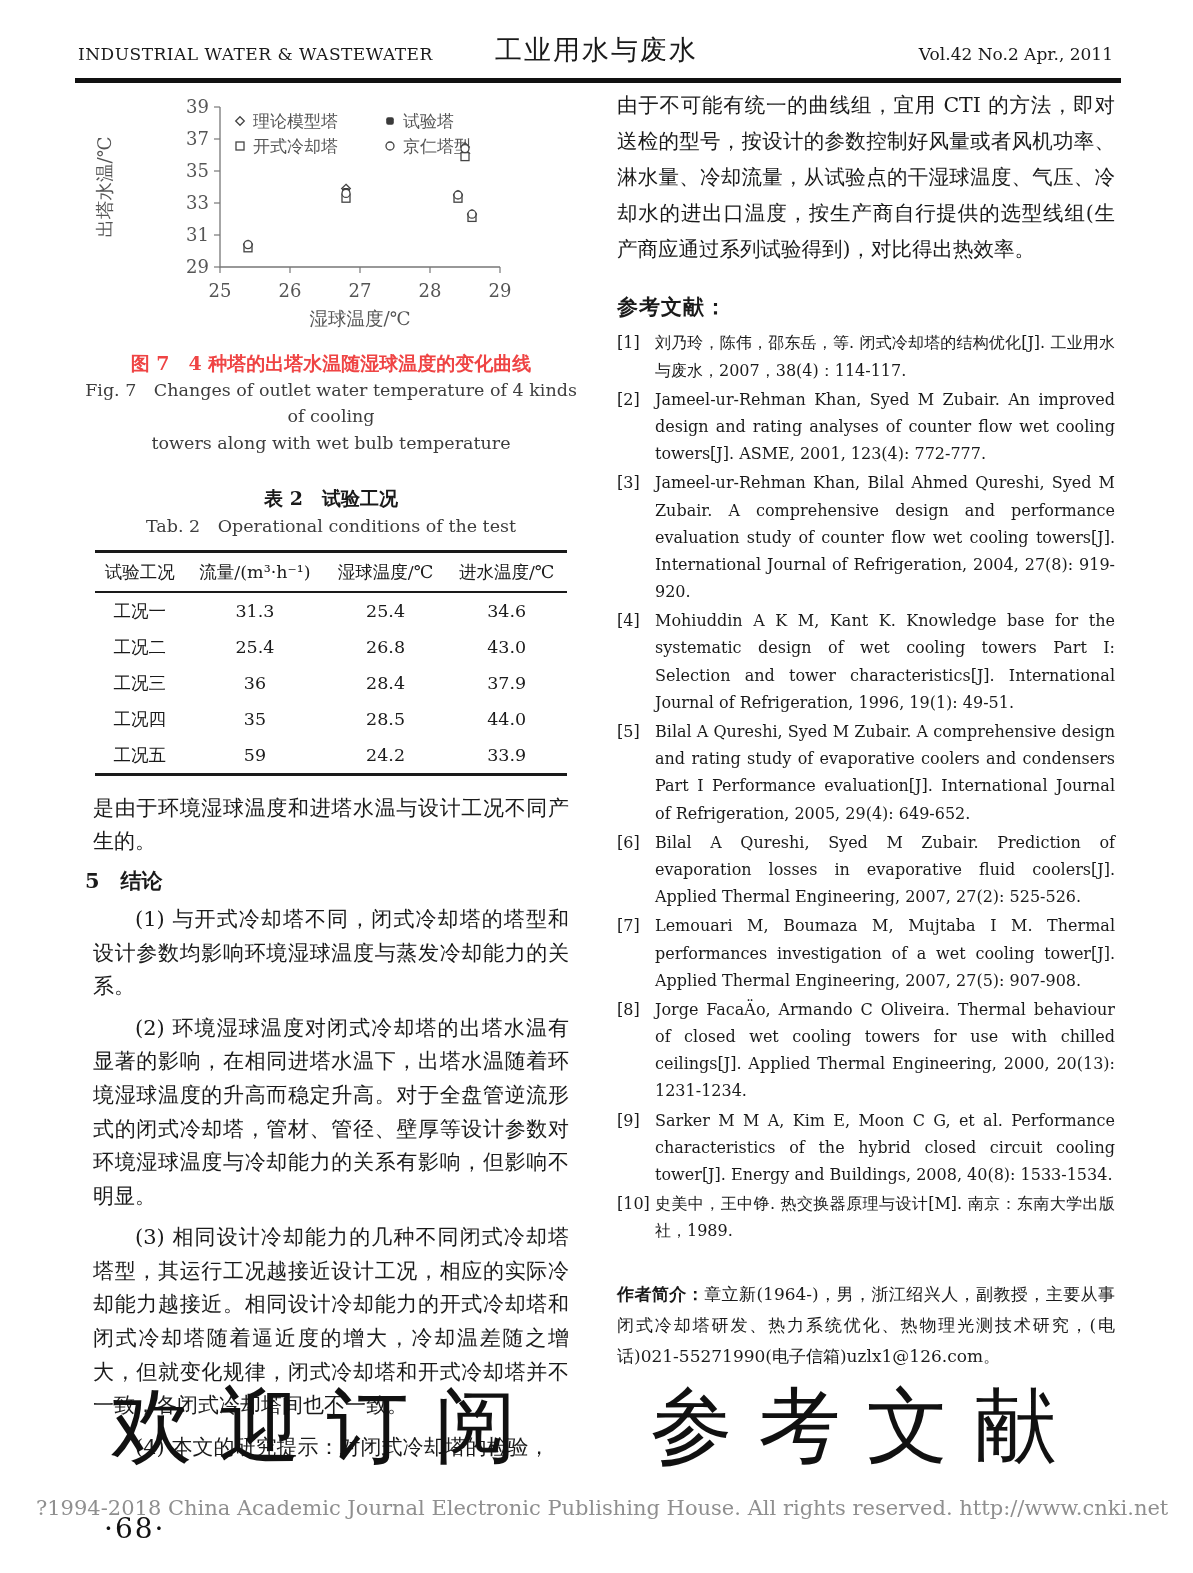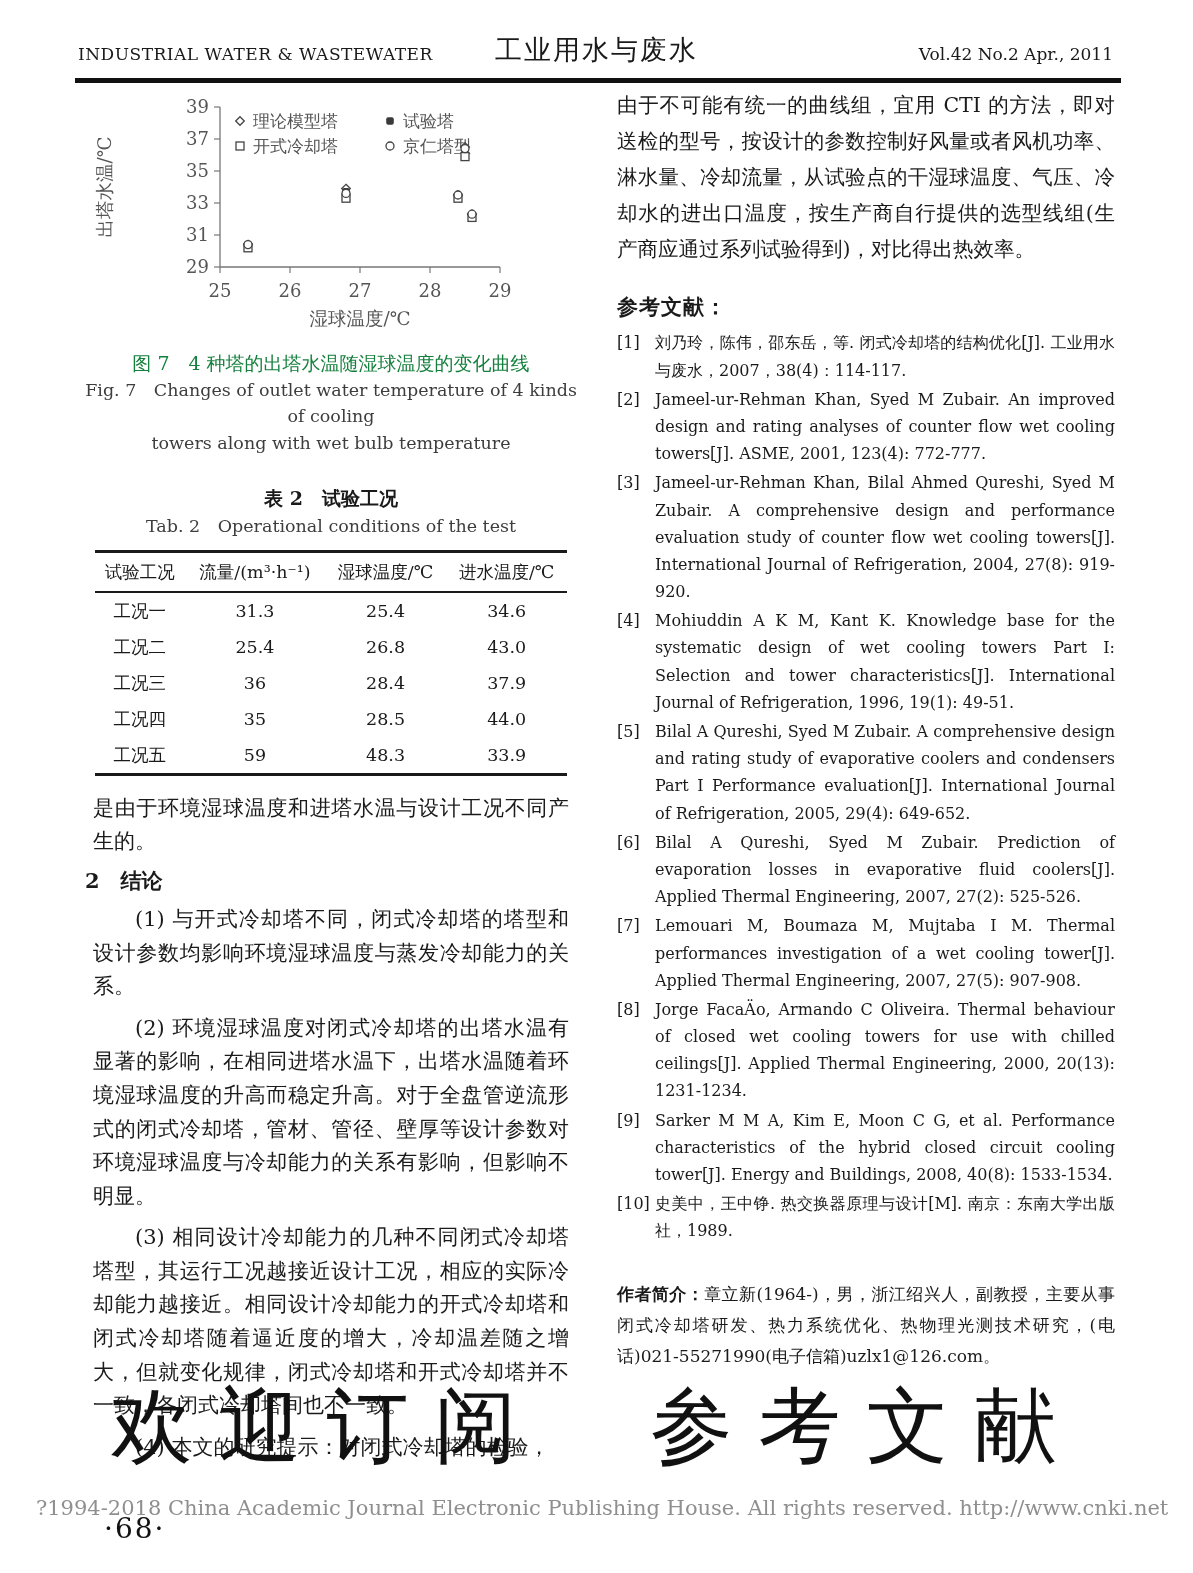--- a/index.html
+++ b/index.html
@@ -10,21 +10,21 @@
   .hdr-center{position:absolute;left:0;right:0;top:32px;text-align:center;font-size:27px;letter-spacing:2px;}
   .hdr-right{position:absolute;right:80px;top:44px;font-size:17px;}
   .hdr-rule{position:absolute;left:75px;right:72px;top:78px;height:5px;background:#111;}
   
   .col-left{position:absolute;left:85px;top:92px;width:492px;}
   .col-right{position:absolute;left:617px;top:88px;width:498px;}
   
   #chart-svg{display:block;}
   #chart-svg text{font-family:"DejaVu Serif","Liberation Serif",serif;fill:#555;}
   
-  .cap-zh{margin-top:14px;text-align:center;font-size:19px;font-weight:normal;color:#15803d;}
+  .cap-zh{margin-top:14px;text-align:center;font-size:19px;font-weight:bold;color:#ef4444;}
   .cap-en{text-align:center;font-size:17.5px;color:#3d3d3d;line-height:1.5;}
   
   .tbl-title-zh{margin-top:30px;text-align:center;font-size:19px;font-weight:bold;}
   .tbl-title-en{text-align:center;font-size:17.5px;color:#3d3d3d;margin-top:2px;}
   table.optable{width:96%;margin:12px auto 0;border-collapse:collapse;font-size:17.5px;text-align:center;
                 border-top:3px solid #1a1a1a;border-bottom:3px solid #1a1a1a;}
   table.optable thead tr{border-bottom:2.5px solid #1a1a1a;}
   table.optable th{font-weight:normal;padding:7px 2px;}
   table.optable td{padding:6px 2px;}
   
@@ -152,28 +152,28 @@
         </tr>
         <tr>
           <td>工况四</td>
           <td>35</td>
           <td>28.5</td>
           <td>44.0</td>
         </tr>
         <tr>
           <td>工况五</td>
           <td>59</td>
-          <td>48.3</td>
+          <td>24.2</td>
           <td>33.9</td>
         </tr>
       </tbody>
     </table>
 
     <p class="para lead">是由于环境湿球温度和进塔水温与设计工况不同产生的。</p>
-    <div class="sec-head">2　结论</div>
+    <div class="sec-head">5　结论</div>
     <p class="para indent">(1) 与开式冷却塔不同，闭式冷却塔的塔型和设计参数均影响环境湿球温度与蒸发冷却能力的关系。</p>
     <p class="para indent">(2) 环境湿球温度对闭式冷却塔的出塔水温有显著的影响，在相同进塔水温下，出塔水温随着环境湿球温度的升高而稳定升高。对于全盘管逆流形式的闭式冷却塔，管材、管径、壁厚等设计参数对环境湿球温度与冷却能力的关系有影响，但影响不明显。</p>
     <p class="para indent">(3) 相同设计冷却能力的几种不同闭式冷却塔塔型，其运行工况越接近设计工况，相应的实际冷却能力越接近。相同设计冷却能力的开式冷却塔和闭式冷却塔随着逼近度的增大，冷却温差随之增大，但就变化规律，闭式冷却塔和开式冷却塔并不一致，各闭式冷却塔间也不一致。</p>
     <p class="para indent">(4) 本文的研究提示：对闭式冷却塔的检验，</p>
   </div>
 
   <div class="col-right">
     <p class="para-r">由于不可能有统一的曲线组，宜用 CTI 的方法，即对送检的型号，按设计的参数控制好风量或者风机功率、淋水量、冷却流量，从试验点的干湿球温度、气压、冷却水的进出口温度，按生产商自行提供的选型线组(生产商应通过系列试验得到)，对比得出热效率。</p>
 
     <div class="ref-head">参考文献：</div>

